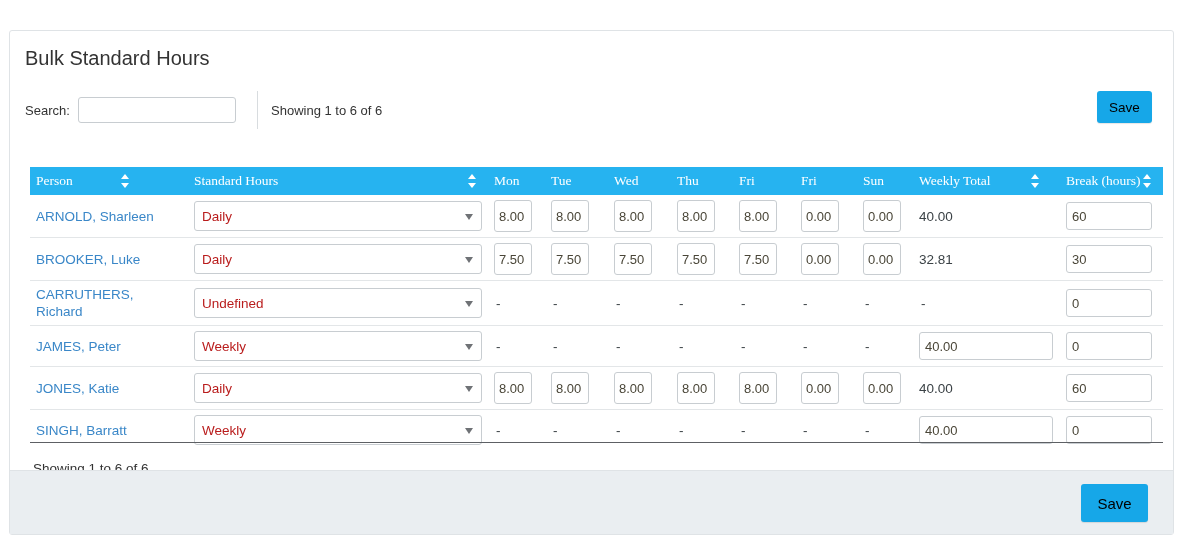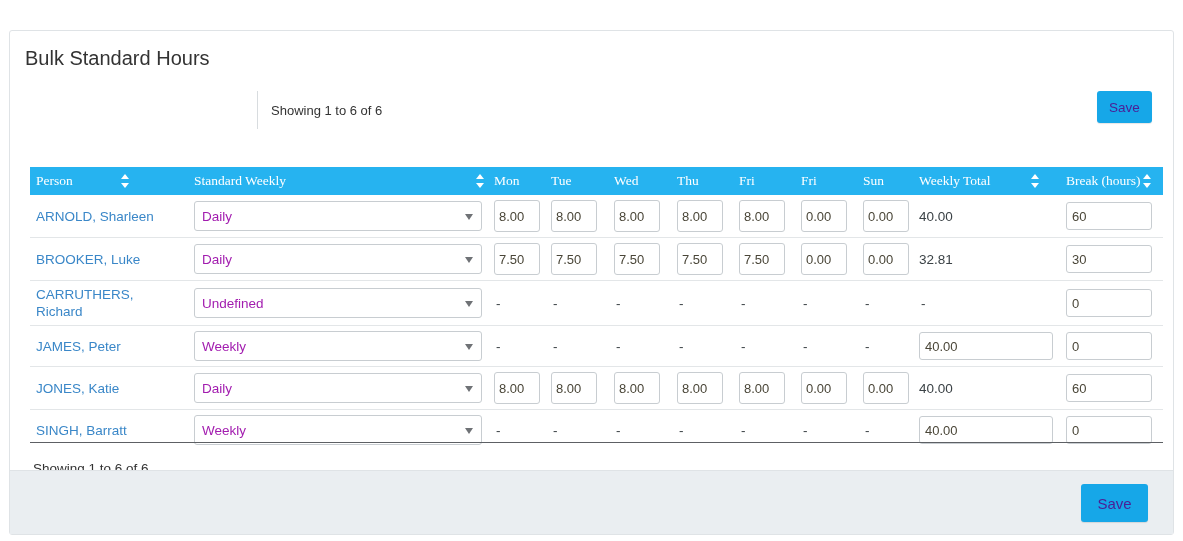--- a/index.html
+++ b/index.html
@@ -68,21 +68,21 @@
     width: 1px; height: 38px; background: #d8dcdf;
   }
   .showing-top {
     position: absolute; left: 261px; top: 12px;
     font-size: 13px; color: #333;
   }
   .btn-save {
     position: absolute;
     background: #16a7e8;
     border: none;
-    color: #4c1d95;
+    color: #000000;
     font-family: "Liberation Sans", sans-serif;
     cursor: pointer;
     border-radius: 3px;
     box-shadow: 0 1px 1px rgba(0,0,0,0.10);
   }
   .btn-save-top {
     right: 21px; top: 0px;
     width: 55px; height: 32px;
     font-size: 13.5px;
   }
@@ -143,41 +143,41 @@
   }
 
   .sel {
     width: 100%;
     height: 30px;
     border: 1px solid #c8cdd1;
     border-radius: 3px;
     background: #fff;
     font-size: 13.5px;
     font-family: "Liberation Sans", sans-serif;
-    color: #a21caf;
+    color: #b91c1c;
     padding: 0 22px 0 7px;
     appearance: none;
     -webkit-appearance: none;
     -moz-appearance: none;
     outline: none;
     cursor: pointer;
   }
   .sel-wrap { position: relative; }
   .sel-arrow {
     position: absolute; right: 9px; top: 50%;
     margin-top: -2px;
     width: 0; height: 0;
     border-left: 4.5px solid transparent;
     border-right: 4.5px solid transparent;
     border-top: 6px solid #6f7276;
     pointer-events: none;
   }
 
   .day-input {
-    width: 46px; height: 28px;
+    width: 38px; height: 28px;
     border: 1px solid #c8cdd1;
     border-radius: 3px;
     font-size: 13px;
     font-family: "Liberation Sans", sans-serif;
     color: #4a4638;
     padding: 15px 4px;
     outline: none;
     background: #fff;
   }
   .wk-input {
@@ -252,20 +252,24 @@
 <div id="root">
 
 
   <div class="panel">
 
     <div class="panel-body">
 
       <h1 class="panel-title">Bulk Standard Hours</h1>
 
       <div class="toolbar">
+        <div class="search-wrap">
+          <span class="search-label">Search:</span>
+          <input class="search-input" type="text" placeholder="" style="">
+        </div>
         <div class="divider-v"></div>
         <div class="showing-top">Showing 1 to 6 of 6</div>
         <button class="btn-save btn-save-top">Save</button>
       </div>
 
       <div class="hdr-band">
         <svg width="1133" height="28" viewBox="0 0 1133 28" xmlns="http://www.w3.org/2000/svg">
           <polygon points="330,28 1133,0 1133,14 330,28" fill="#4cc3f5" opacity="0.75"></polygon>
           <polygon points="620,28 1133,10 1133,28 620,28" fill="#3dbdf3" opacity="0.5"></polygon>
         </svg>
@@ -288,21 +292,21 @@
         <thead>
           <tr>
             <th>
               <span class="th-inner">
                 <span>Person</span>
                 <span class="sort-ico" style="margin-left:48px"></span>
               </span>
             </th>
             <th>
               <span class="th-inner">
-                <span>Standard Weekly</span>
+                <span>Standard Hours</span>
                 <span class="sort-ico" style="margin-left:190px"></span>
               </span>
             </th>
             <th>Mon</th>
             <th>Tue</th>
             <th>Wed</th>
             <th>Thu</th>
             <th>Fri</th>
             <th>Fri</th>
             <th>Sun</th>

